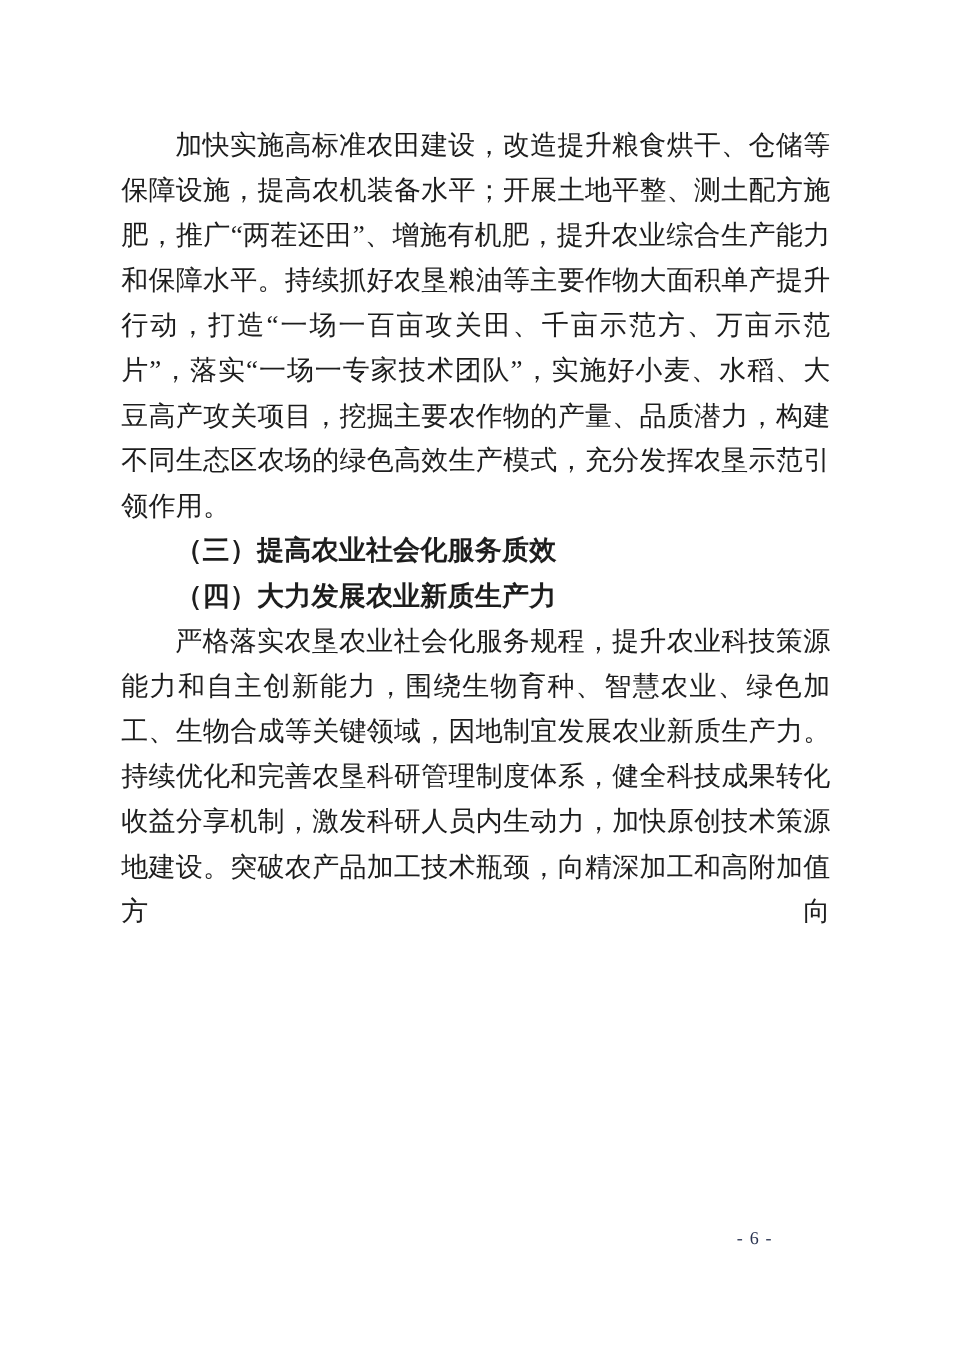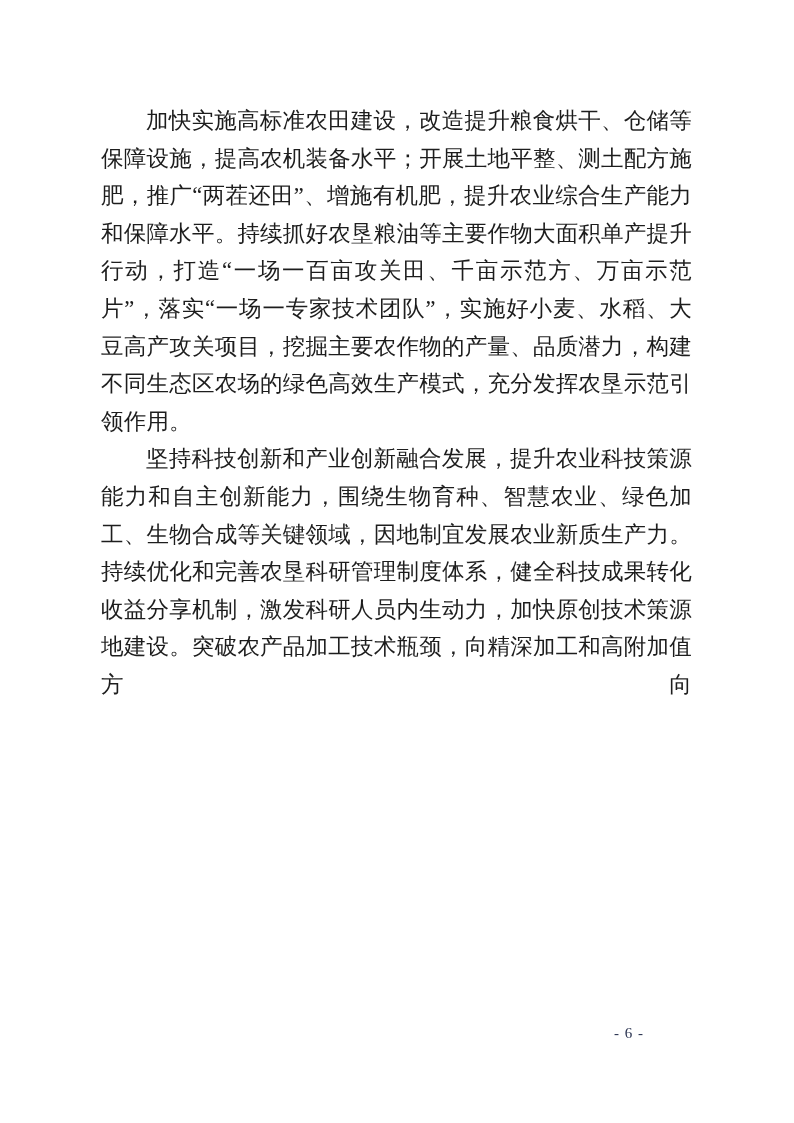--- a/index.html
+++ b/index.html
@@ -46,16 +46,18 @@
     color: var(--page_number, #2a3350);
     font-family: "Liberation Serif", "DejaVu Serif", serif;
   }
 </style>
 </head>
 <body>
 
 <div class="page">
   <div class="text-block">
     <p class="body">加快实施高标准农田建设，改造提升粮食烘干、仓储等保障设施，提高农机装备水平；开展土地平整、测土配方施肥，推广“两茬还田”、增施有机肥，提升农业综合生产能力和保障水平。持续抓好农垦粮油等主要作物大面积单产提升行动，打造“一场一百亩攻关田、千亩示范方、万亩示范片”，落实“一场一专家技术团队”，实施好小麦、水稻、大豆高产攻关项目，挖掘主要农作物的产量、品质潜力，构建不同生态区农场的绿色高效生产模式，充分发挥农垦示范引领作用。</p>
-    <p class="body continues">坚持科技创新和产业创新融合发展，提升农业科技策源能力和自主创新能力，围绕生物育种、智慧农业、绿色加工、生物合成等关键领域，因地制宜发展农业新质生产力。持续优化和完善农垦科研管理制度体系，健全科技成果转化收益分享机制，激发科研人员内生动力，加快原创技术策源地建设。突破农产品加工技术瓶颈，向精深加工和高附加值方向</p>
+    <p class="heading">（三）提高农业社会化服务质效</p>
+    <p class="heading">（四）大力发展农业新质生产力</p>
+    <p class="body continues">严格落实农垦农业社会化服务规程，提升农业科技策源能力和自主创新能力，围绕生物育种、智慧农业、绿色加工、生物合成等关键领域，因地制宜发展农业新质生产力。持续优化和完善农垦科研管理制度体系，健全科技成果转化收益分享机制，激发科研人员内生动力，加快原创技术策源地建设。突破农产品加工技术瓶颈，向精深加工和高附加值方向</p>
   </div>
   <div class="page-number">- 6 -</div>
 </div>
 
 </body></html>

